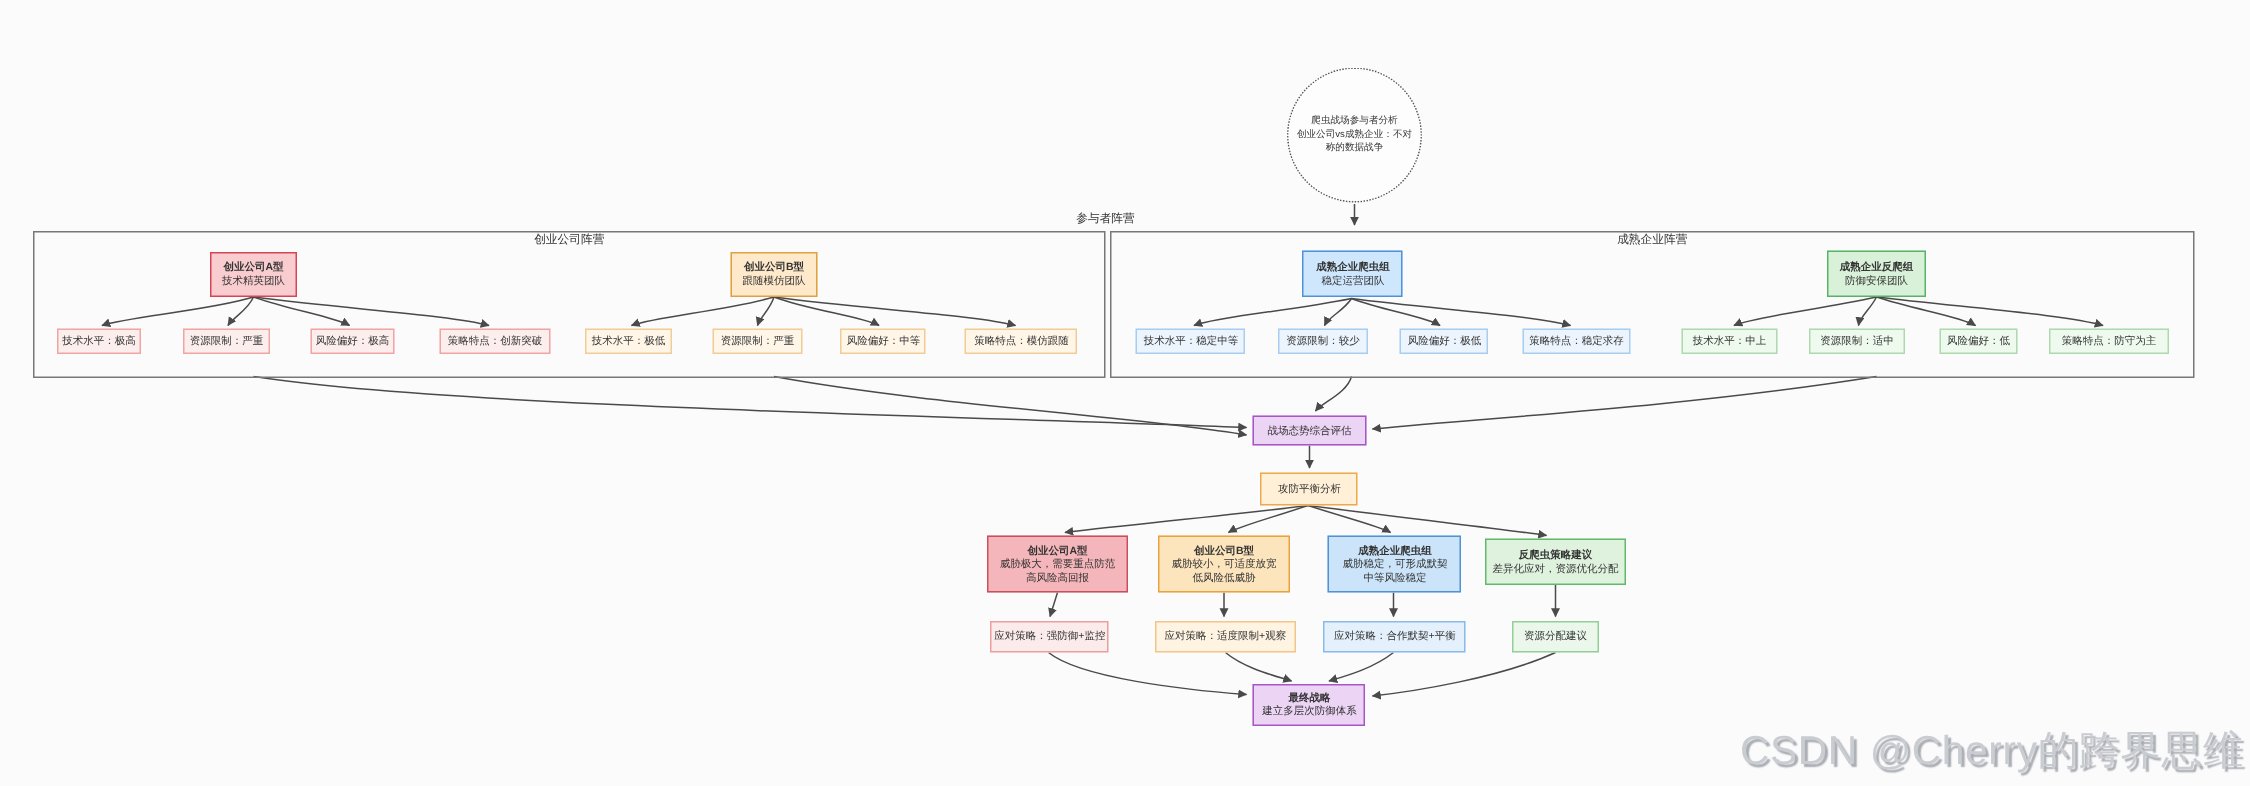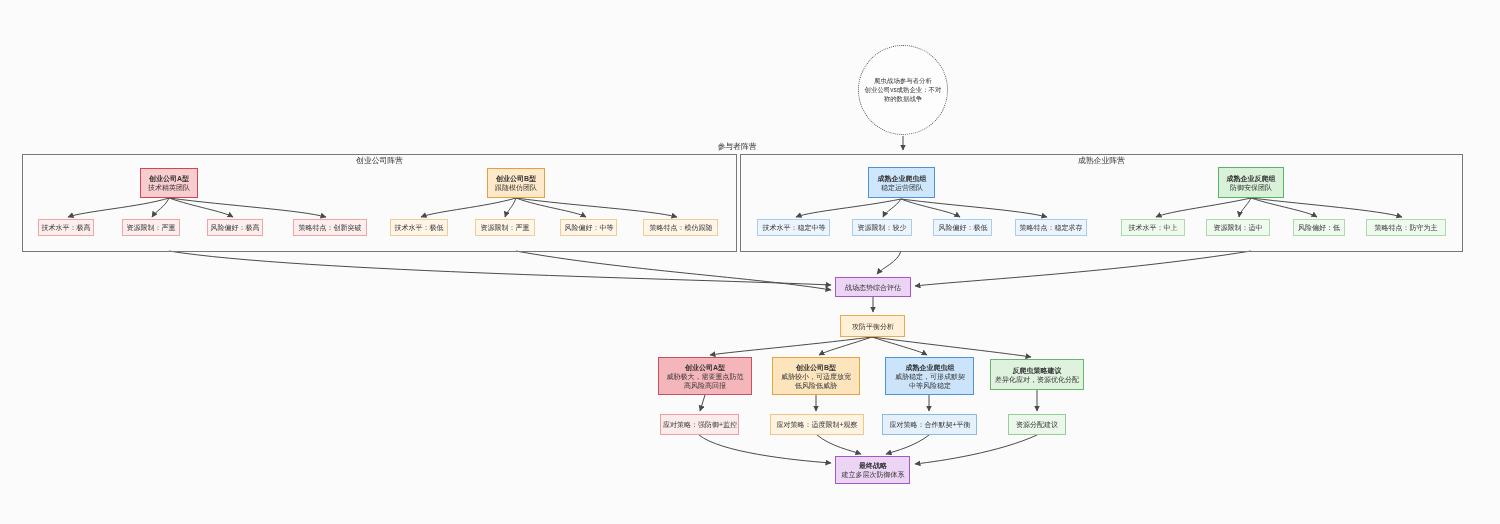--- a/index.html
+++ b/index.html
@@ -267,14 +267,15 @@
       <div class="lbl b">资源分配建议</div>
     </div>
 
   <div class="node purple" style="left:835px;top:456px;width:75px;height:28px;">
     <div class="lbl">
       <div class="b">最终战略</div>
       <div>建立多层次防御体系</div>
     </div>
   </div>
 
+  <div class="watermark">CSDN @Cherry的跨界思维</div>
 
 </div>
 
 </body></html>

